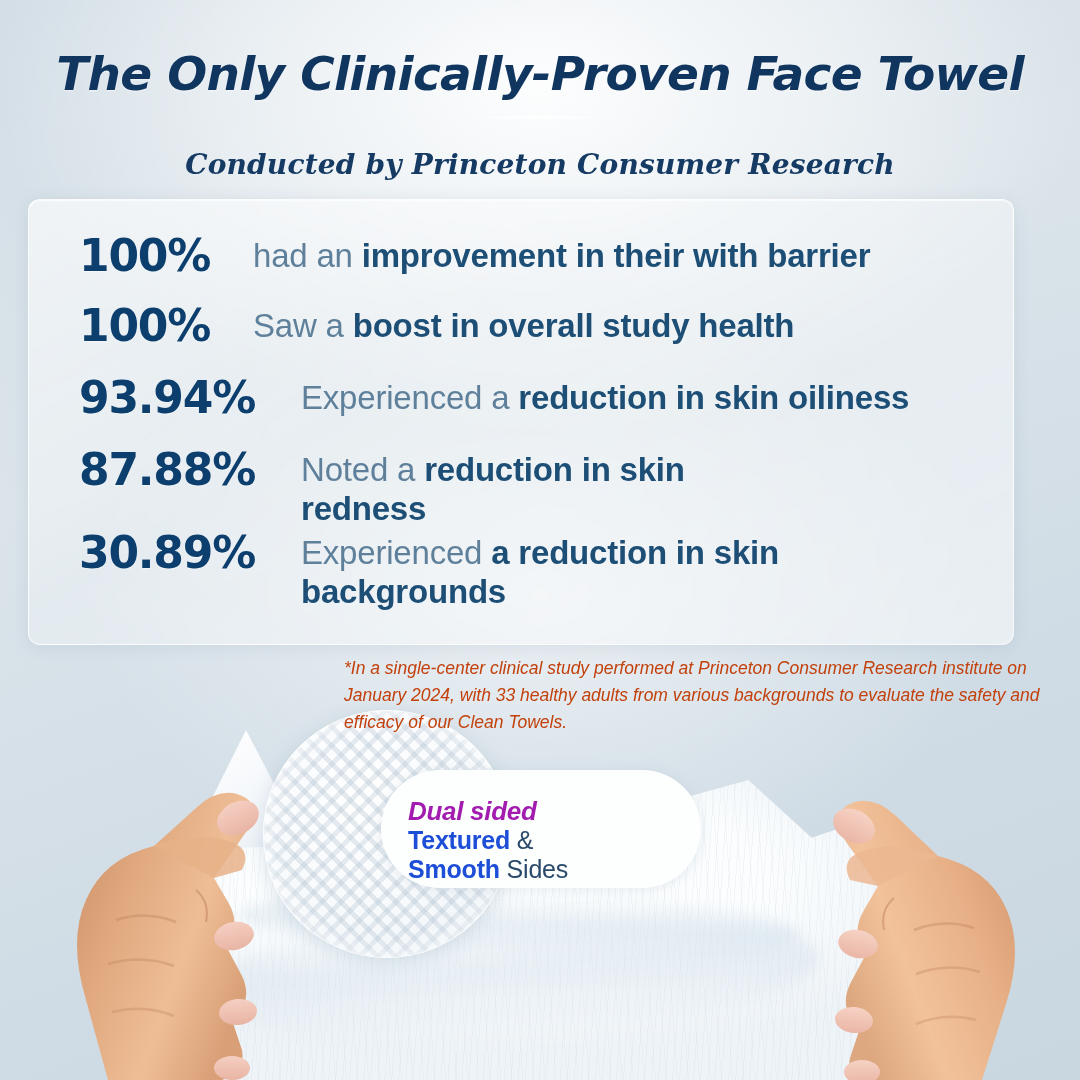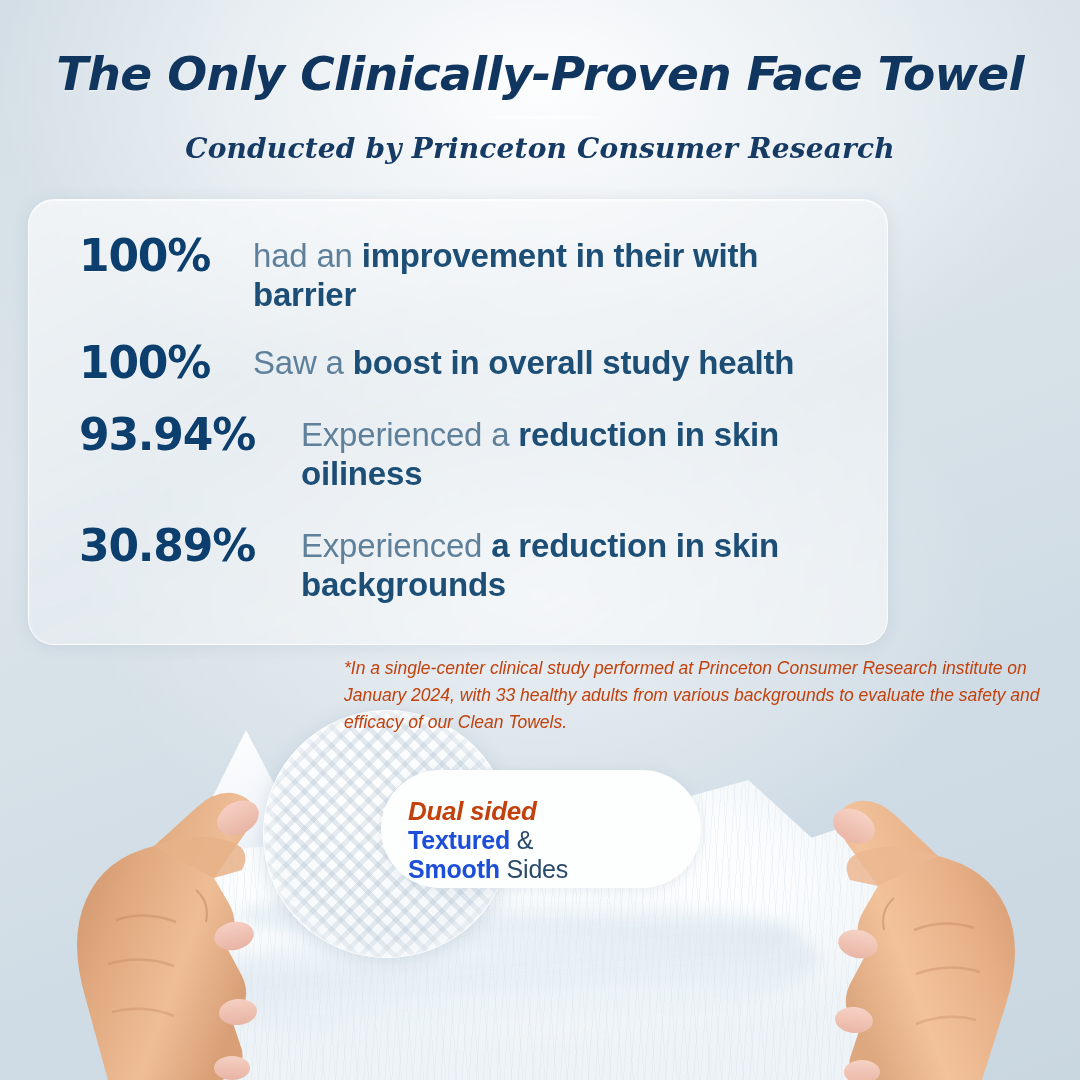--- a/index.html
+++ b/index.html
@@ -28,32 +28,32 @@
     color:#10355f;
     text-shadow:0 1px 2px rgba(255,255,255,0.6);
     white-space:nowrap;
   }
   .divider {
     width:124px; height:3px; margin:15px auto 0;
     background:linear-gradient(90deg, rgba(255,255,255,0.15), #ffffff 45%, rgba(255,255,255,0.25));
     border-radius:2px;
   }
   .subtitle {
-    margin-top:13px;
+    margin-top:29px;
     font-family:"DejaVu Serif", serif;
     font-style:italic; font-weight:bold;
     font-size:28px; letter-spacing:0.2px;
     color:#153a63;
   }
 
   
   .stats-card {
     position:absolute; left:28px; top:199px;
-    width:860px; height:446px;
-    border-radius:26px;
+    width:986px; height:446px;
+    border-radius:12px;
     background:
       linear-gradient(150deg, rgba(255,255,255,0.62) 0%, rgba(255,255,255,0.30) 40%, rgba(255,255,255,0.52) 100%);
     border:1px solid rgba(255,255,255,0.75);
     box-shadow:0 2px 16px rgba(120,145,165,0.18), inset 0 1px 1px rgba(255,255,255,0.7);
     backdrop-filter:blur(2px);
     z-index:5;
   }
   .stat-list { position:absolute; left:0; top:0; width:100%; padding:26px 40px 0 50px; }
   .stat-row { display:flex; align-items:flex-start; }
   .stat-row.r0 { margin-top:8px; }
@@ -145,21 +145,21 @@
     background:#fdfefe;
     box-shadow:0 2px 14px rgba(150,172,190,0.22);
     z-index:4;
   }
   .callout-text {
     position:absolute; left:408px; bottom:196px; width:300px; z-index:5;
     color:#153a63; line-height:1.16;
   }
   .callout-title {
     font-size:26px; font-weight:bold; font-style:italic;
-    letter-spacing:-0.3px; color:#c2410c;
+    letter-spacing:-0.3px; color:#a21caf;
   }
   .callout-line { font-size:25px; color:#2a4a6b; letter-spacing:-0.2px; }
   .callout-line b { font-weight:bold; color:#1d4ed8; }
 </style>
 </head>
 <body>
 
 <div class="bg"></div>
 
 <div class="header">
@@ -180,20 +180,22 @@
       <div class="stat-value v-narrow">100%</div>
       <div class="stat-text"><span>Saw a </span><b>boost in overall study health</b></div>
     </div>
 
     <div class="stat-row r2">
       <div class="stat-value v-wide">93.94%</div>
       <div class="stat-text"><span>Experienced a </span><b>reduction in skin oiliness</b></div>
     </div>
 
     <div class="stat-row r3">
+      <div class="stat-value v-wide">87.88%</div>
+      <div class="stat-text" style="max-width:430px"><span>Noted a </span><b>reduction in skin redness</b></div>
     </div>
 
     <div class="stat-row r4">
       <div class="stat-value v-wide">30.89%</div>
       <div class="stat-text"><span>Experienced </span><b>a reduction in skin backgrounds</b></div>
     </div>
 
   </div>
 </div>
 

